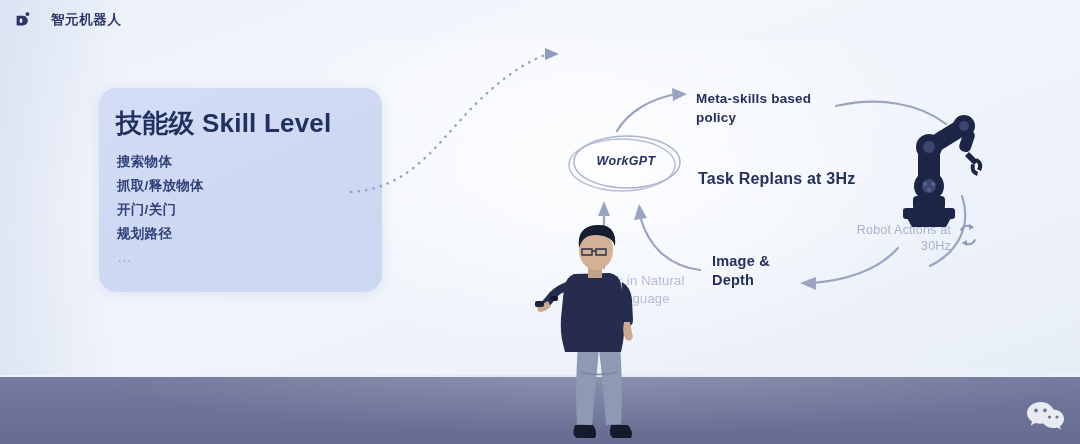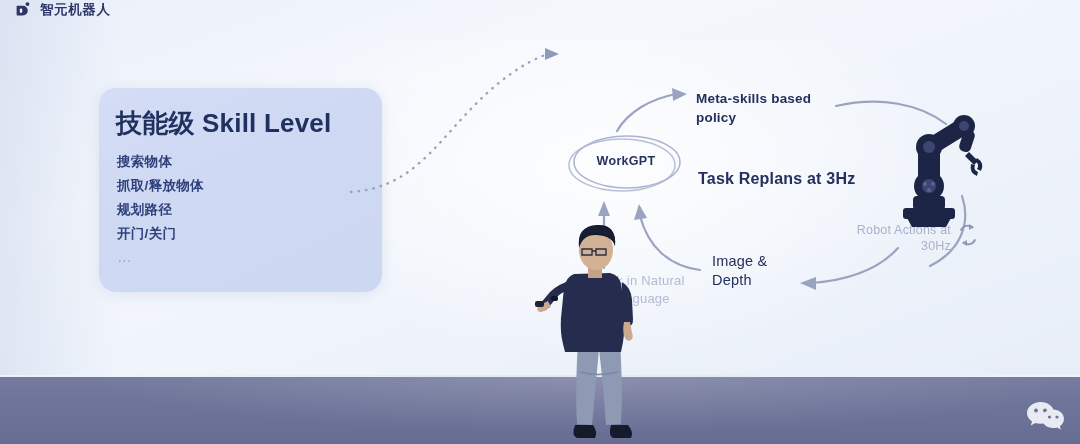--- a/index.html
+++ b/index.html
@@ -50,24 +50,24 @@
   }
   .floor-sheen {
     position: absolute;
     left: 0; top: 377px; width: 1080px; height: 67px;
     background: radial-gradient(ellipse at 55% 0%, rgba(255,255,255,0.16) 0%, rgba(255,255,255,0) 60%);
   }
 
   
   .brand {
     position: absolute;
-    left: 14px; top: 0;
+    left: 14px; top: 10px;
     display: flex;
     align-items: center;
-    gap: 7px;
+    gap: 18px;
   }
   .brand-mark { width: 19px; height: 19px; display: block; }
   .brand-text {
     font-size: 13.5px;
     font-weight: 700;
     color: #2b3566;
     letter-spacing: 0.6px;
     white-space: nowrap;
   }
 
@@ -145,21 +145,21 @@
   }
   .lbl-replans {
     left: 698px; top: 170px;
     font-size: 16px;
     font-weight: 700;
     white-space: nowrap;
   }
   .lbl-imgdepth {
     left: 712px; top: 252px;
     font-size: 14.5px;
-    font-weight: 400;
+    font-weight: 700;
     line-height: 19px;
     width: 90px;
   }
   .lbl-robot {
     left: 836px; top: 222px;
     font-size: 12.5px;
     font-weight: 500;
     line-height: 16px;
     width: 115px;
     color: #a8b2cc;
@@ -175,20 +175,21 @@
     text-align: center;
   }
   .lbl-workgpt {
     left: 578px; top: 154px;
     width: 96px;
     text-align: center;
     font-size: 12.5px;
     font-weight: 700;
     color: #26315f;
     letter-spacing: 0.3px;
+    font-style: italic;
   }
 
   
   .robot { position: absolute; left: 885px; top: 100px; width: 105px; height: 130px; }
 
   
   .person { position: absolute; left: 534px; top: 222px; width: 122px; height: 222px; }
 
   
   .watermark {
@@ -229,22 +230,22 @@
       <circle cx="17.0" cy="5.2" r="2.5" fill="#2b3566"></circle>
     </svg>
     <span class="brand-text">智元机器人</span>
   </div>
 
   <div class="skill-card">
     <div class="skill-title">技能级 Skill Level</div>
     <ul class="skill-list">
       <li>搜索物体</li>
       <li>抓取/释放物体</li>
+      <li>开门/关门</li>
       <li>规划路径</li>
-      <li>开门/关门</li>
     </ul>
     <div class="skill-ellipsis">...</div>
   </div>
 
 
   <svg class="ovl" viewBox="0 0 1080 444">
 
     <g>
       <path d="M351,192 C408,188 432,150 468,112 C496,82 524,62 548,54" fill="none" stroke="#97a2c2" stroke-width="2.4" stroke-linecap="round" stroke-dasharray="0.5 7"></path>
       <path d="M545,48 L559,54 L545,60 Z" fill="#8e9abc"></path>

